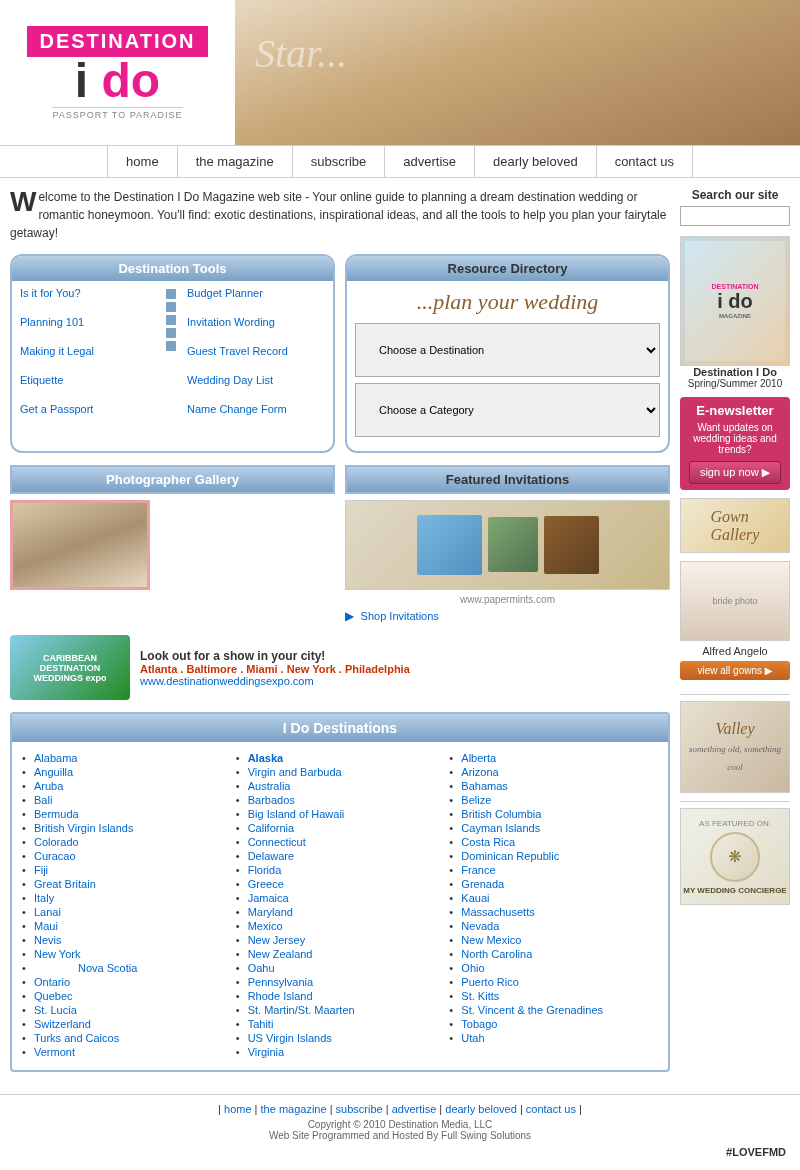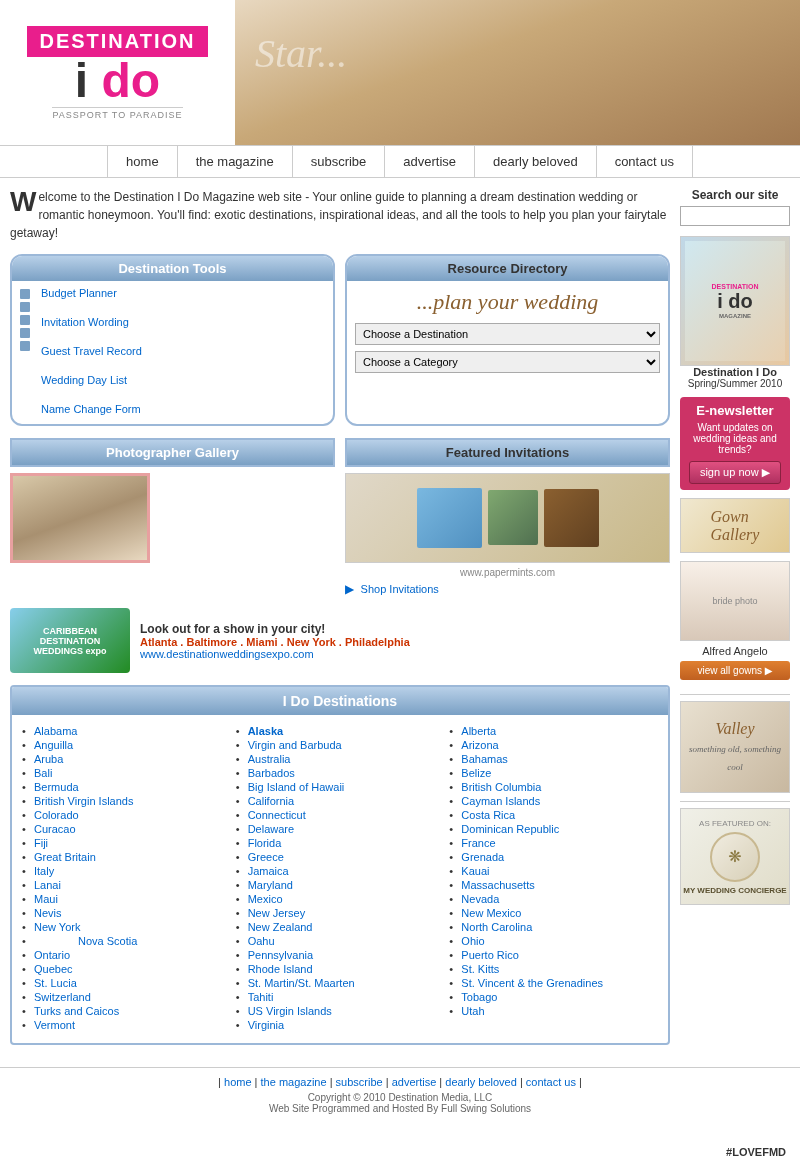--- a/index.html
+++ b/index.html
@@ -33,21 +33,21 @@
     .tools-row { display: flex; gap: 10px; margin-bottom: 12px; }
     .tools-box { flex: 1; border: 2px solid #9cb8d8; border-radius: 12px; overflow: hidden; }
     .tools-header { background: linear-gradient(to bottom, #b8d0e8, #7aa0c4); color: #fff; text-align: center; padding: 5px; font-weight: bold; font-size: 13px; }
     .resource-header { background: linear-gradient(to bottom, #b8d0e8, #7aa0c4); color: #333; text-align: center; padding: 5px; font-weight: bold; font-size: 13px; }
     .tools-content { padding: 6px 8px; display: flex; gap: 8px; }
     .tools-col { flex: 1; }
     .tools-col a { display: block; color: #0066cc; text-decoration: none; font-size: 11px; margin-bottom: 3px; }
     .bullet { display: inline-block; width: 10px; height: 10px; background: #7aa0c4; border-radius: 1px; margin-right: 3px; vertical-align: middle; }
     .resource-content { padding: 8px; }
     .plan-wedding { font-family: 'Brush Script MT', cursive; font-size: 22px; color: #8a6030; text-align: center; margin-bottom: 8px; font-style: italic; }
-    .resource-select { width: 100%; margin-bottom: 6px; font-size: 11px; padding: 3px; border: 1px solid #aaa; }
+    .resource-select { width: 100%; margin-bottom: 6px; font-size: 11px; padding: 19px; border: 1px solid #aaa; }
 
     
     .gallery-row { display: flex; gap: 10px; margin-bottom: 12px; }
     .gallery-box { flex: 1; }
     .gallery-header { background: linear-gradient(to bottom, #b8d0e8, #7aa0c4); border: 2px solid #9cb8d8; color: #fff; text-align: center; padding: 5px; font-weight: bold; font-size: 13px; margin-bottom: 6px; }
     .invitations-header { background: linear-gradient(to bottom, #b8d0e8, #7aa0c4); border: 2px solid #9cb8d8; color: #333; text-align: center; padding: 5px; font-weight: bold; font-size: 13px; margin-bottom: 6px; }
     .photo-placeholder { width: 140px; height: 90px; background: linear-gradient(135deg, #e8e0d0, #c0b090); border: 3px solid #e8a0a0; display: flex; align-items: center; justify-content: center; overflow: hidden; }
     .invitation-placeholder { width: 100%; height: 90px; background: linear-gradient(135deg, #e0d8c8, #c8b888); border: 1px solid #ccc; display: flex; align-items: center; justify-content: center; font-size: 10px; color: #888; }
     .shop-link { color: #0066cc; text-decoration: none; font-size: 11px; }
     .shop-icon { color: #0066cc; margin-right: 3px; }
@@ -129,20 +129,27 @@
   <div id="content">
 
     <p class="welcome-text">
       <span class="drop-cap">W</span><span>elcome to the Destination I Do Magazine web site - Your online guide to planning a dream destination wedding or romantic honeymoon. You'll find: exotic destinations, inspirational ideas, and all the tools to help you plan your fairytale getaway!</span>
     </p>
 
     <div class="tools-row">
       <div class="tools-box">
         <div class="tools-header">Destination Tools</div>
         <div class="tools-content">
+          <div class="tools-col">
+            <a>Is it for You?</a><br>
+            <a>Planning 101</a><br>
+            <a>Making it Legal</a><br>
+            <a>Etiquette</a><br>
+            <a>Get a Passport</a>
+          </div>
           <div style="display:flex; flex-direction:column; gap:3px; margin-top:2px;">
             <span class="bullet"></span>
             <span class="bullet"></span>
             <span class="bullet"></span>
             <span class="bullet"></span>
             <span class="bullet"></span>
           </div>
           <div class="tools-col">
             <a>Budget Planner</a><br>
             <a>Invitation Wording</a><br>

